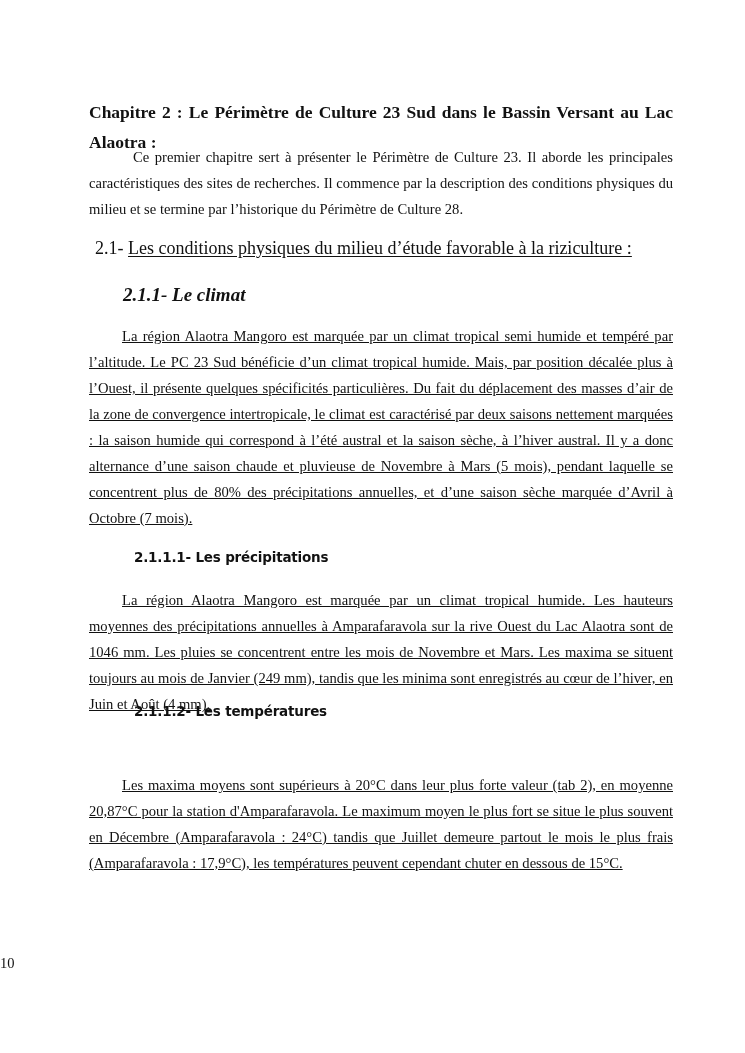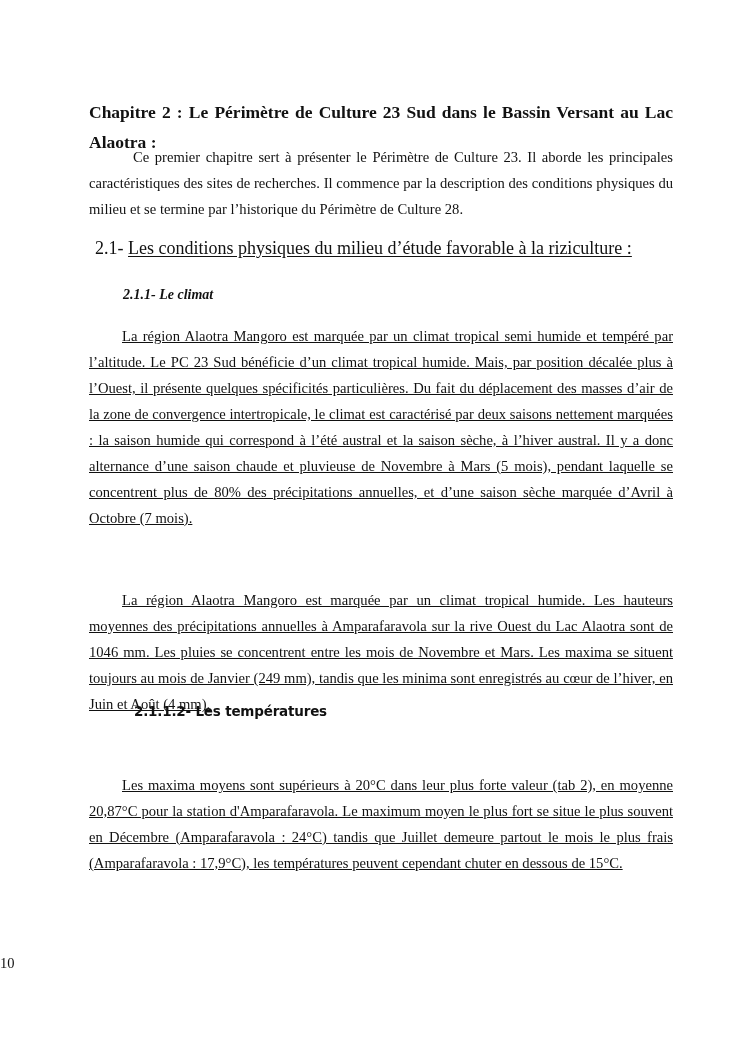--- a/index.html
+++ b/index.html
@@ -18,21 +18,21 @@
     }
     .indent-big { text-indent: 44px; }
     .indent-small { text-indent: 33px; text-decoration: underline; }
     .section-heading {
       position: absolute; left: 89px; top: 235px; width: 600px;
       font-size: 18px; line-height: 26px; white-space: nowrap; margin-left: 6px;
     }
     .section-heading .ul { text-decoration: underline; text-underline-offset: 2px; }
     .sub-heading {
       position: absolute; left: 123px; top: 284px;
-      font-size: 14px; font-weight: bold; font-style: italic; line-height: 22px;
+      font-size: 19px; font-weight: bold; font-style: italic; line-height: 22px;
     }
     .subsub-heading {
       position: absolute; left: 134px;
       font-size: 13.5px; font-weight: bold; line-height: 22px;
       font-family: "DejaVu Sans", "Liberation Sans", sans-serif;
       letter-spacing: -0.2px;
     }
     .page-number {
       position: absolute; left: 0; width: 745px; top: 955px;
       font-size: 14.5px;
@@ -48,20 +48,21 @@
   <p class="para serif indent-big" style="top:144px;">Ce premier chapitre sert à présenter le Périmètre de Culture 23. Il aborde les principales caractéristiques des sites de recherches. Il commence par la description des conditions physiques du milieu et se termine par l’historique du Périmètre de Culture 28.</p>
 
   <div class="section-heading serif">
     <span>2.1- </span><span class="ul">Les conditions physiques du milieu d’étude favorable à la riziculture :</span>
   </div>
 
   <div class="sub-heading serif">2.1.1- Le climat</div>
 
   <p class="para serif indent-small" style="top:323px;">La région Alaotra Mangoro est marquée par un climat tropical semi humide et tempéré par l’altitude. Le PC 23 Sud bénéficie d’un climat tropical humide. Mais, par position décalée plus à l’Ouest, il présente quelques spécificités particulières. Du fait du déplacement des masses d’air de la zone de convergence intertropicale, le climat est caractérisé par deux saisons nettement marquées : la saison humide qui correspond à l’été austral et la saison sèche, à l’hiver austral. Il y a donc alternance d’une saison chaude et pluvieuse de Novembre à Mars (5 mois), pendant laquelle se concentrent plus de 80% des précipitations annuelles, et d’une saison sèche marquée d’Avril à Octobre (7 mois).</p>
 
+  <div class="subsub-heading" style="top:546px;">2.1.1.1- Les précipitations</div>
 
   <p class="para serif indent-small" style="top:587px;">La région Alaotra Mangoro est marquée par un climat tropical humide. Les hauteurs moyennes des précipitations annuelles à Amparafaravola sur la rive Ouest du Lac Alaotra sont de 1046 mm. Les pluies se concentrent entre les mois de Novembre et Mars. Les maxima se situent toujours au mois de Janvier (249 mm), tandis que les minima sont enregistrés au cœur de l’hiver, en Juin et Août (4 mm).</p>
 
   <div class="subsub-heading" style="top:700px;">2.1.1.2- Les températures</div>
 
   <p class="para serif indent-small" style="top:772px;">Les maxima moyens sont supérieurs à 20°C dans leur plus forte valeur (tab 2), en moyenne 20,87°C pour la station d'Amparafaravola. Le maximum moyen le plus fort se situe le plus souvent en Décembre (Amparafaravola : 24°C) tandis que Juillet demeure partout le mois le plus frais (Amparafaravola : 17,9°C), les températures peuvent cependant chuter en dessous de 15°C.</p>
 
   <div class="page-number serif">10</div>
 
 </div>

